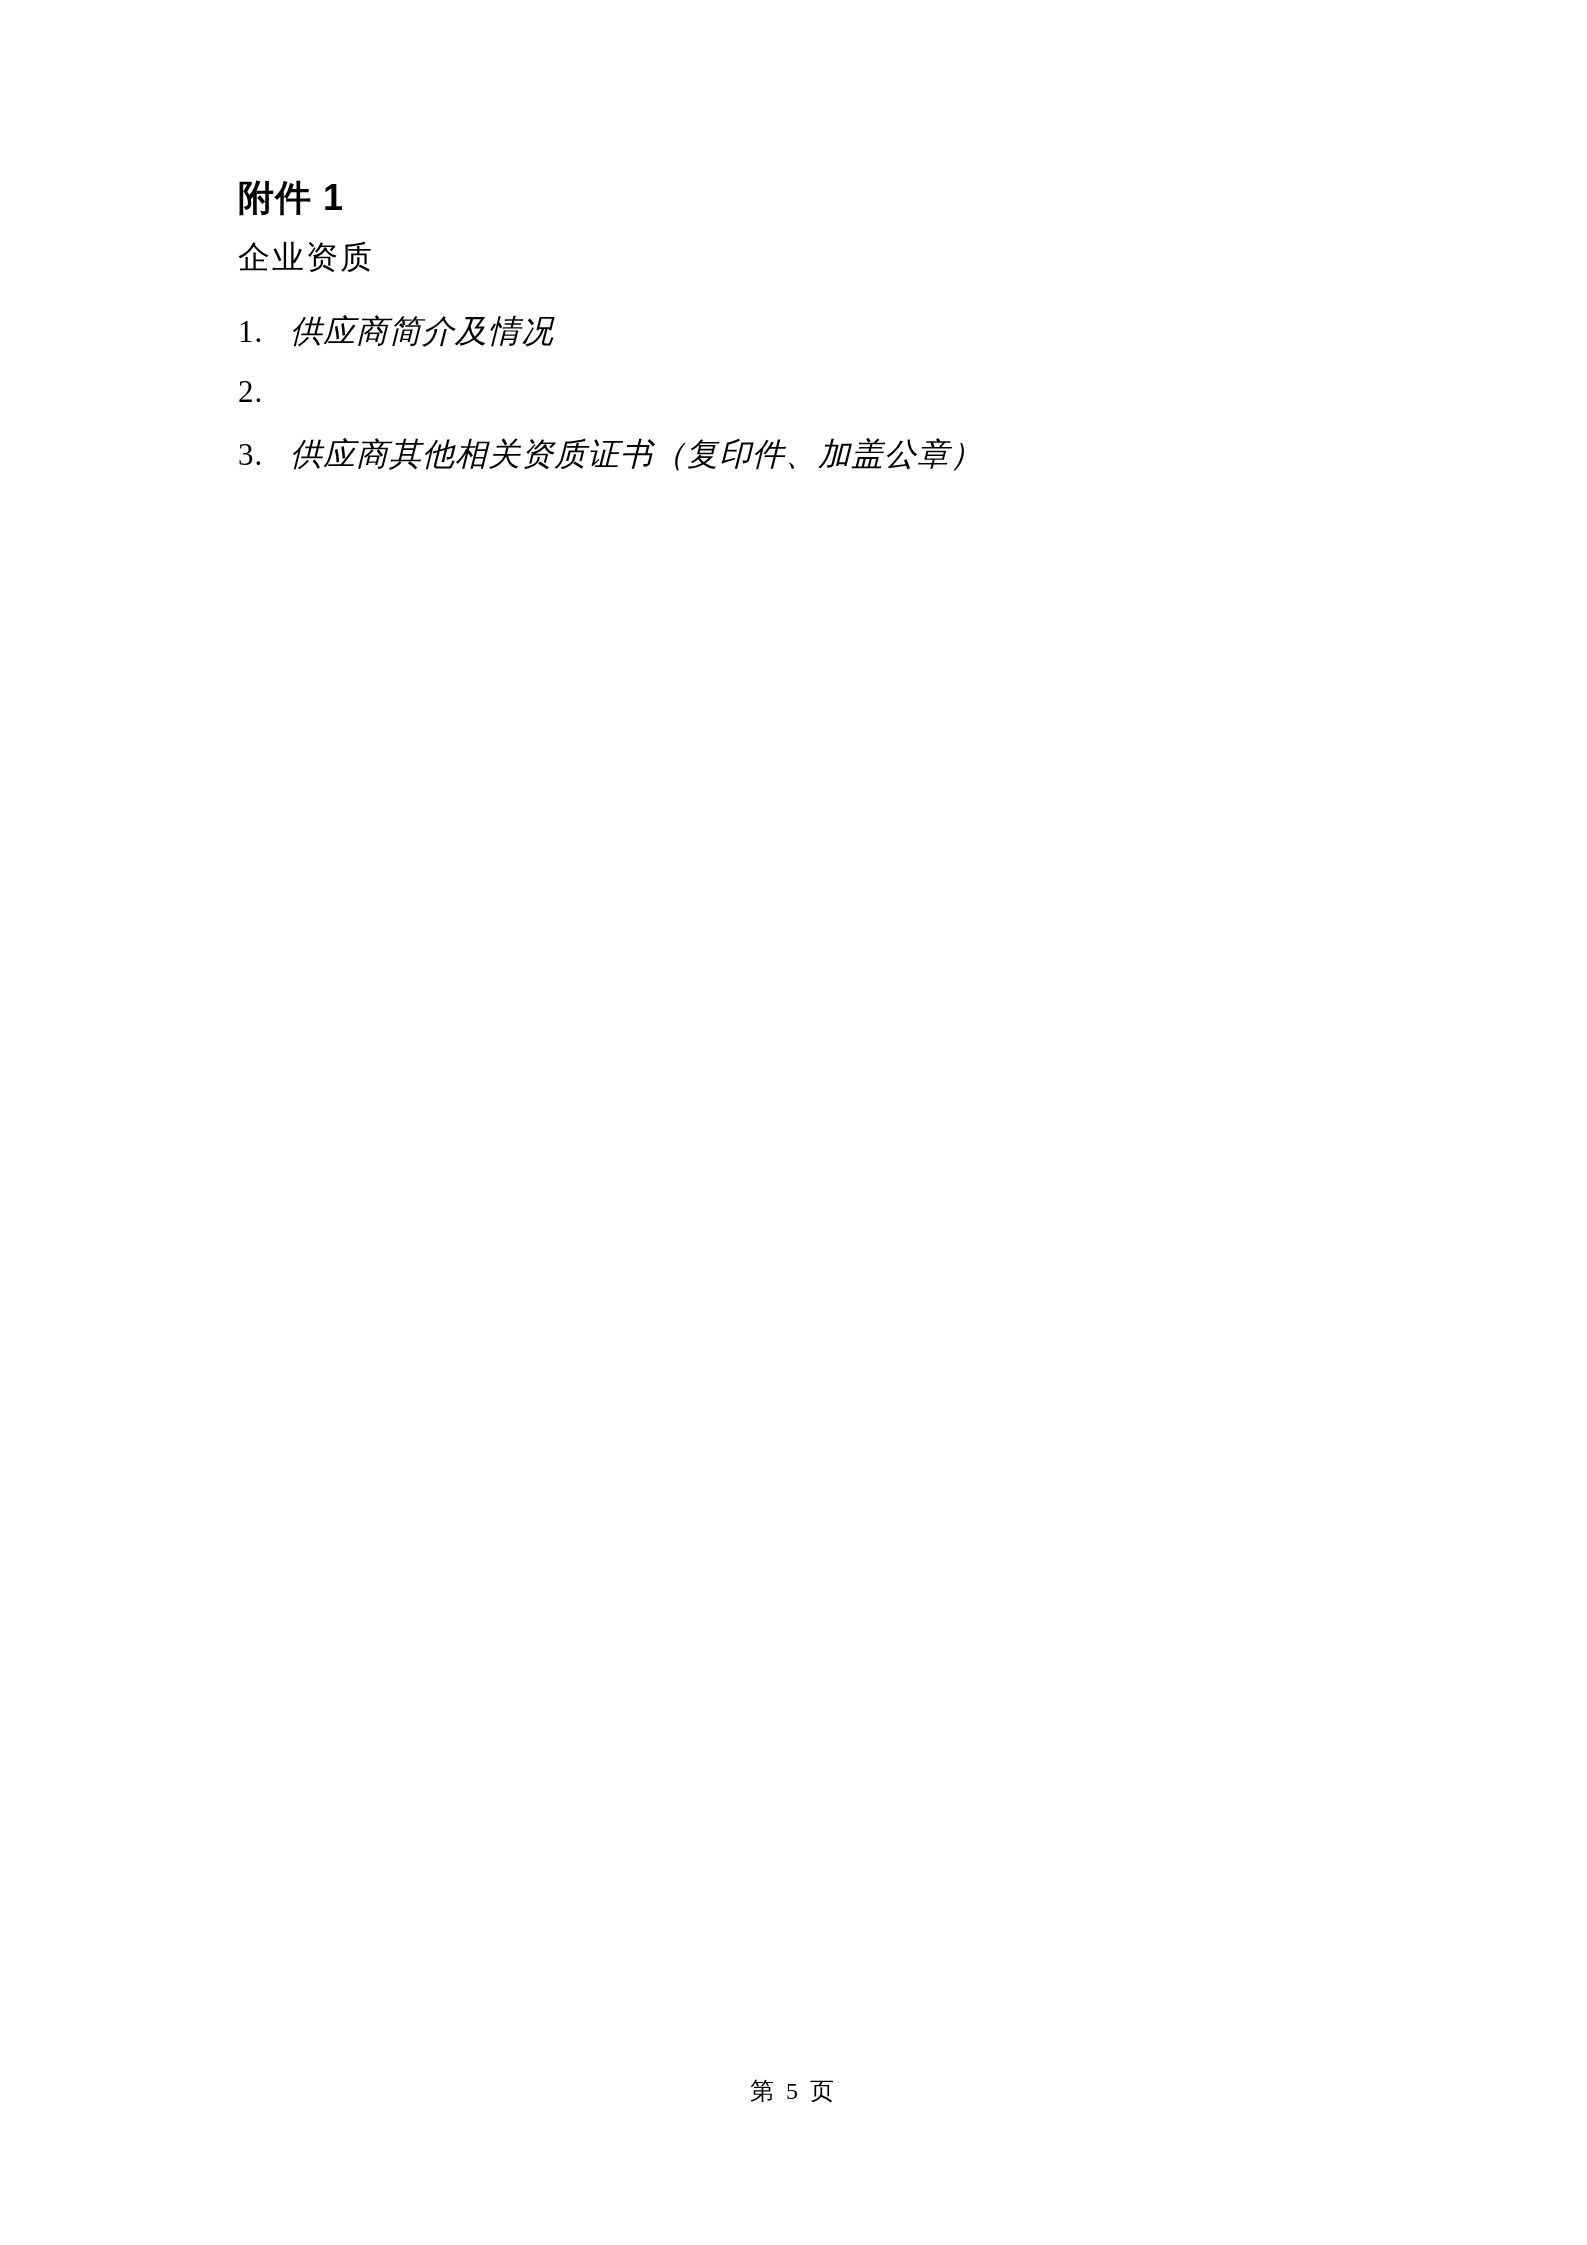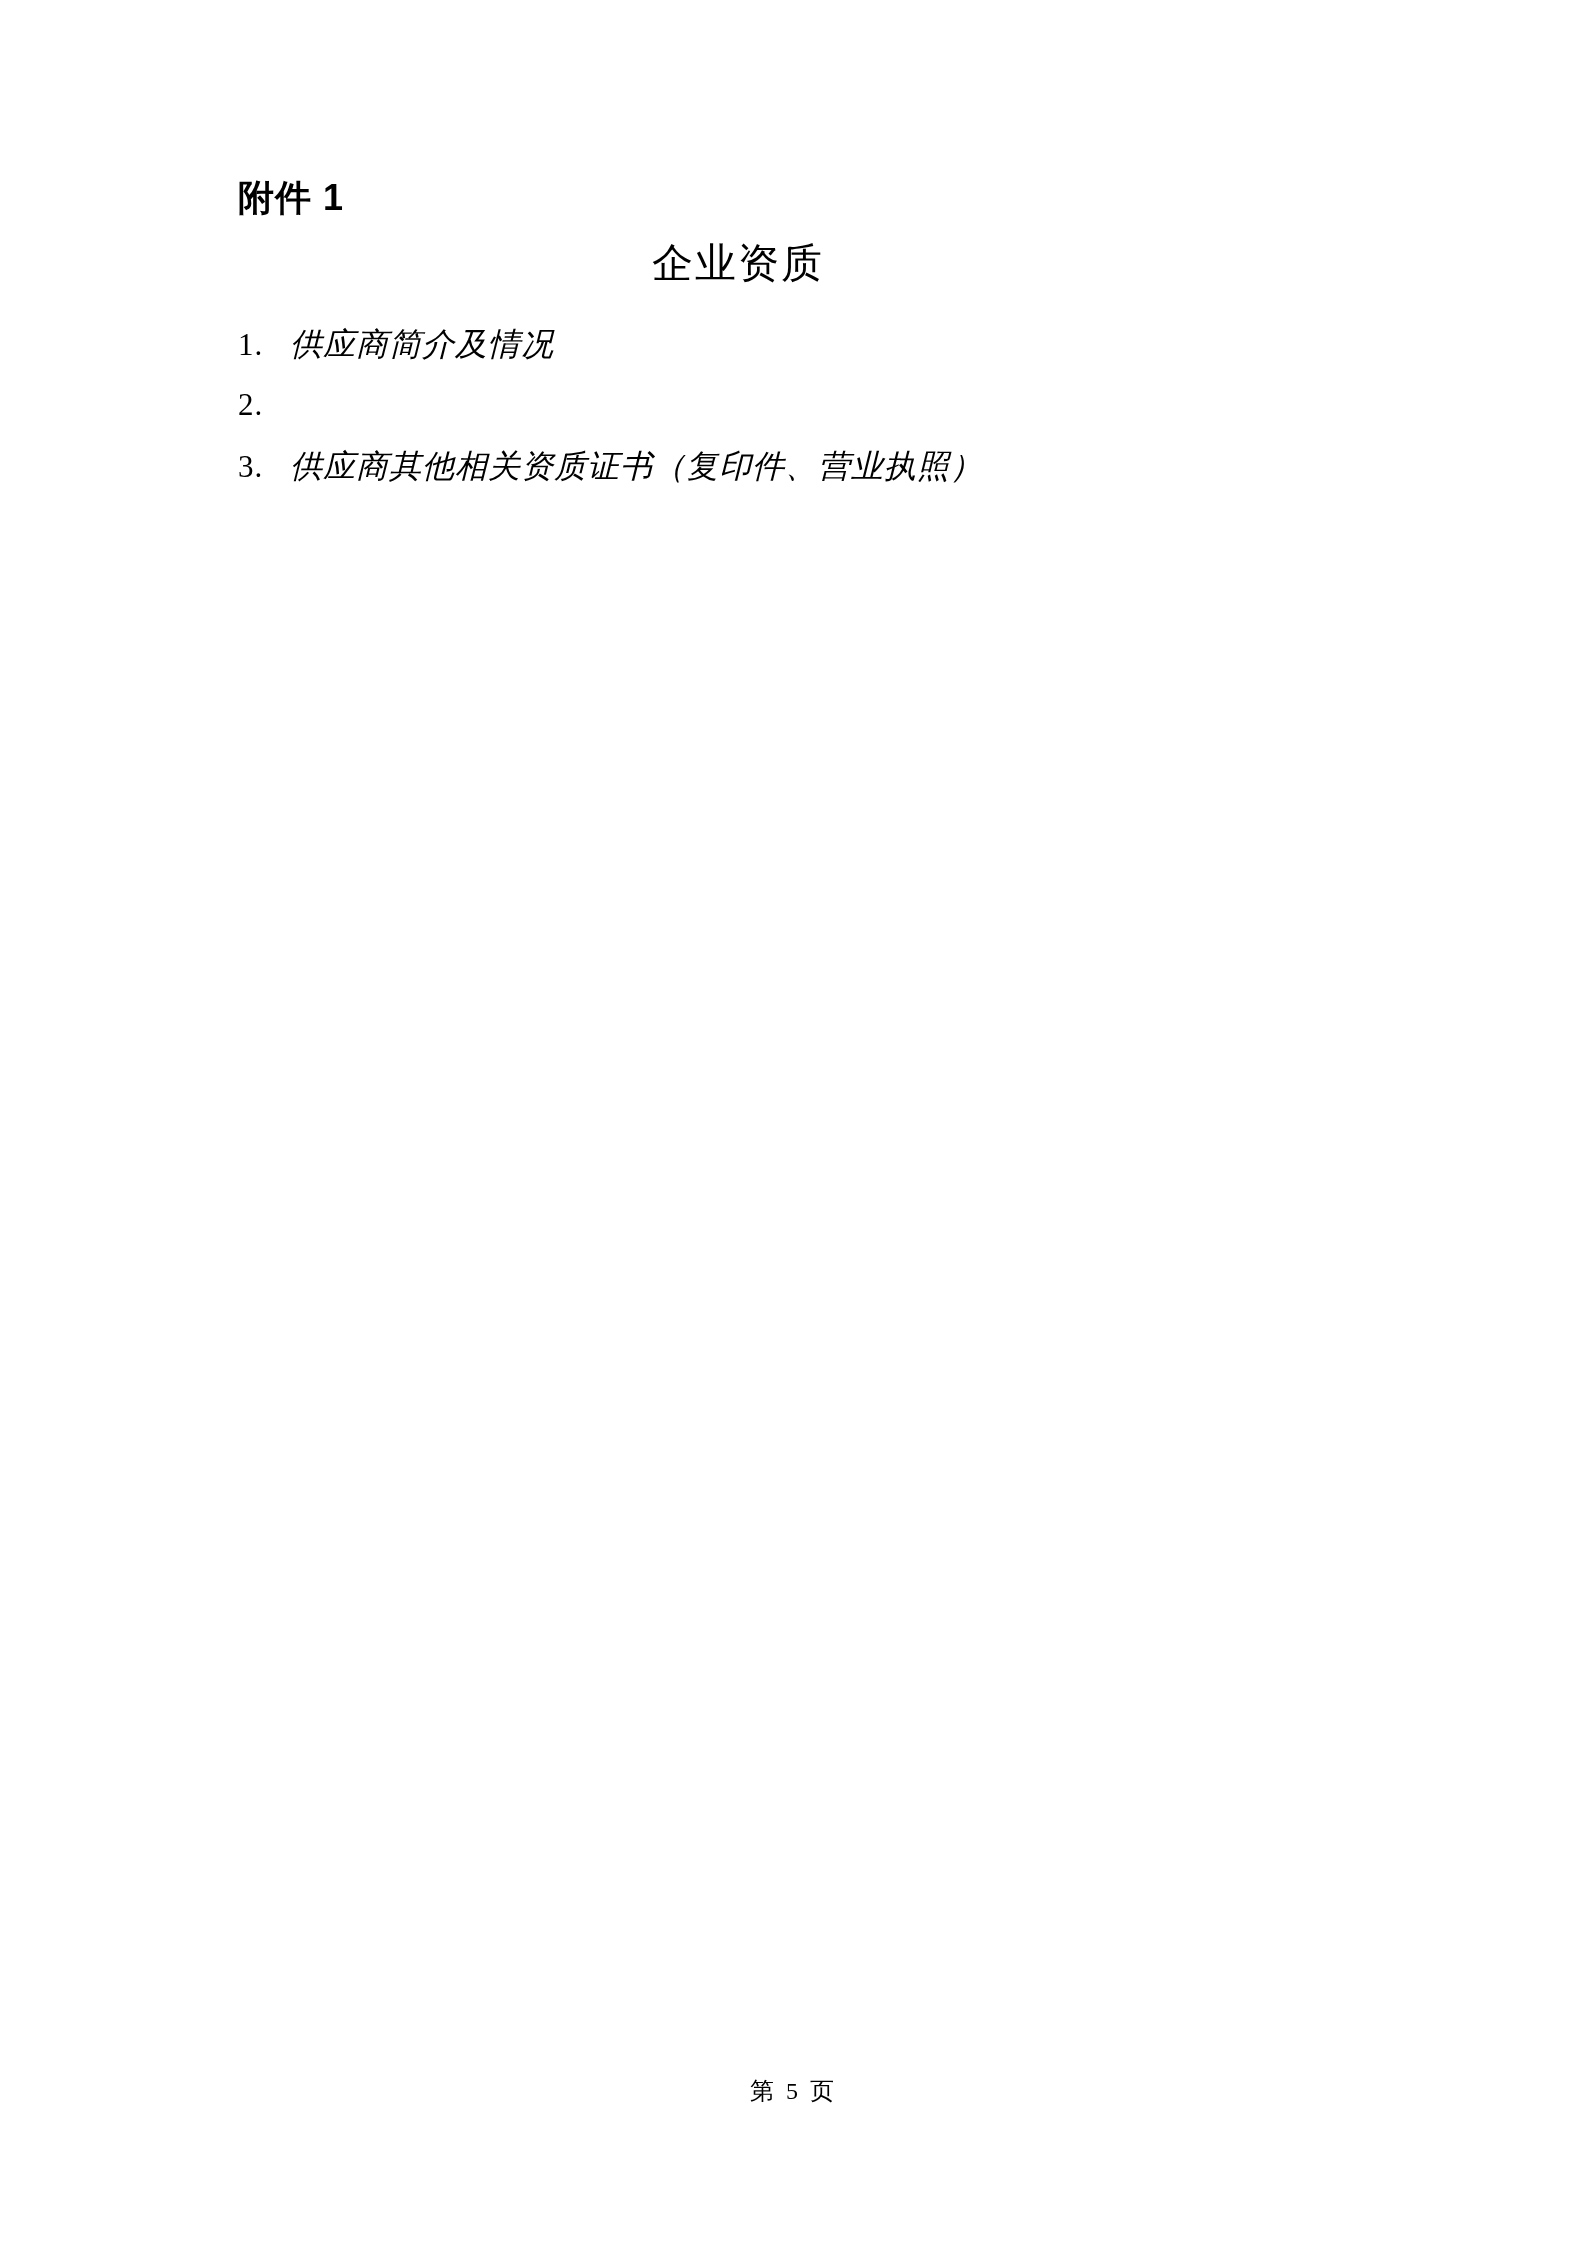--- a/index.html
+++ b/index.html
@@ -32,22 +32,21 @@
   .attachment-label {
     font-family: "Liberation Sans", "DejaVu Sans", sans-serif;
     font-weight: bold;
     font-size: 36px;
     letter-spacing: 1px;
     line-height: 1.2;
     color: #000000;
     margin: 0 0 16px 0;
   }
   .doc-title {
-    text-align: center;
-    font-size: 41px;
+    font-size: 32px;
     line-height: 1.4;
     letter-spacing: 2px;
     margin: 0 0 20px 0;
     padding-right: 120px;
   }
   .item-list {
     margin: 0;
     padding: 0;
     list-style: none;
   }
@@ -91,20 +90,20 @@
     <ul class="item-list">
       <li class="item-row">
         <span class="item-num">1.</span>
         <span class="item-text">供应商简介及情况</span>
       </li>
       <li class="item-row">
         <span class="item-num">2.</span>
       </li>
       <li class="item-row">
         <span class="item-num">3.</span>
-        <span class="item-text">供应商其他相关资质证书（复印件、营业执照）</span>
+        <span class="item-text">供应商其他相关资质证书（复印件、加盖公章）</span>
       </li>
     </ul>
 
   </div>
 
   <div class="footer">第 5 页</div>
 </div>
 
 </body></html>

